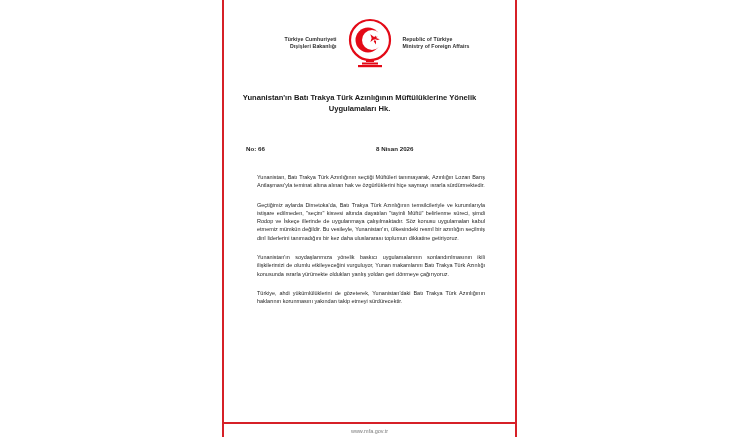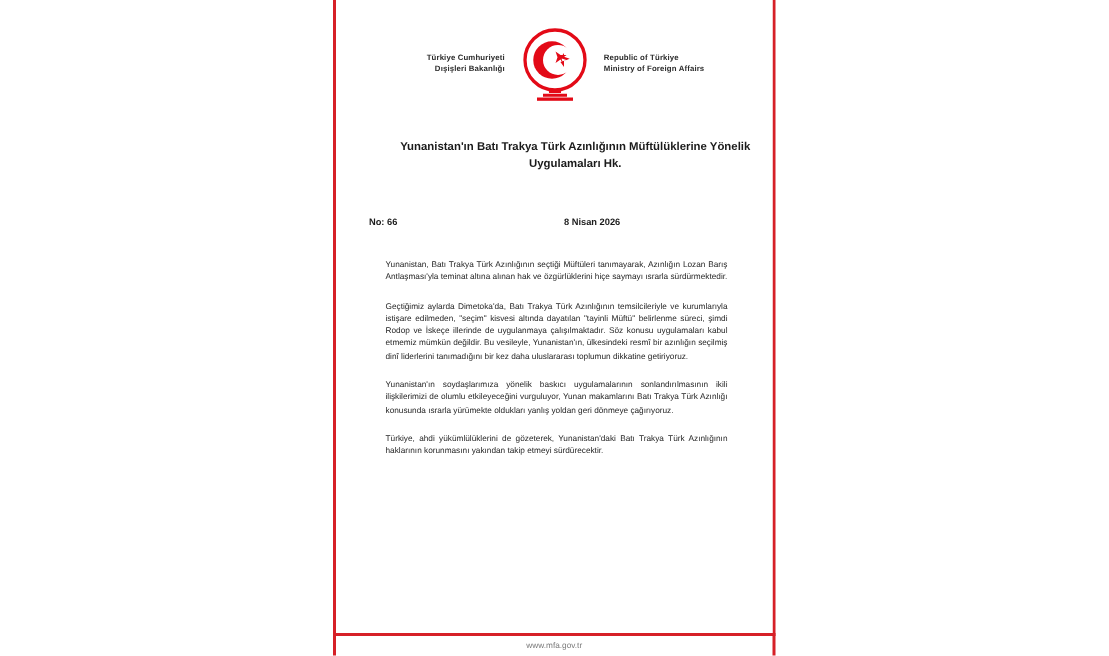--- a/index.html
+++ b/index.html
@@ -91,21 +91,21 @@
     width: 46px;
     height: 50px;
     position: relative;
     flex: 0 0 auto;
   }
   .emblem svg { display: block; }
 
   
   .doc-title {
     position: absolute;
-    left: 36px;
+    left: 12px;
     top: 92px;
     width: 247px;
     text-align: center;
     font-size: 7.6px;
     line-height: 11px;
     font-weight: bold;
     color: #1b1b1b;
   }
 
   

